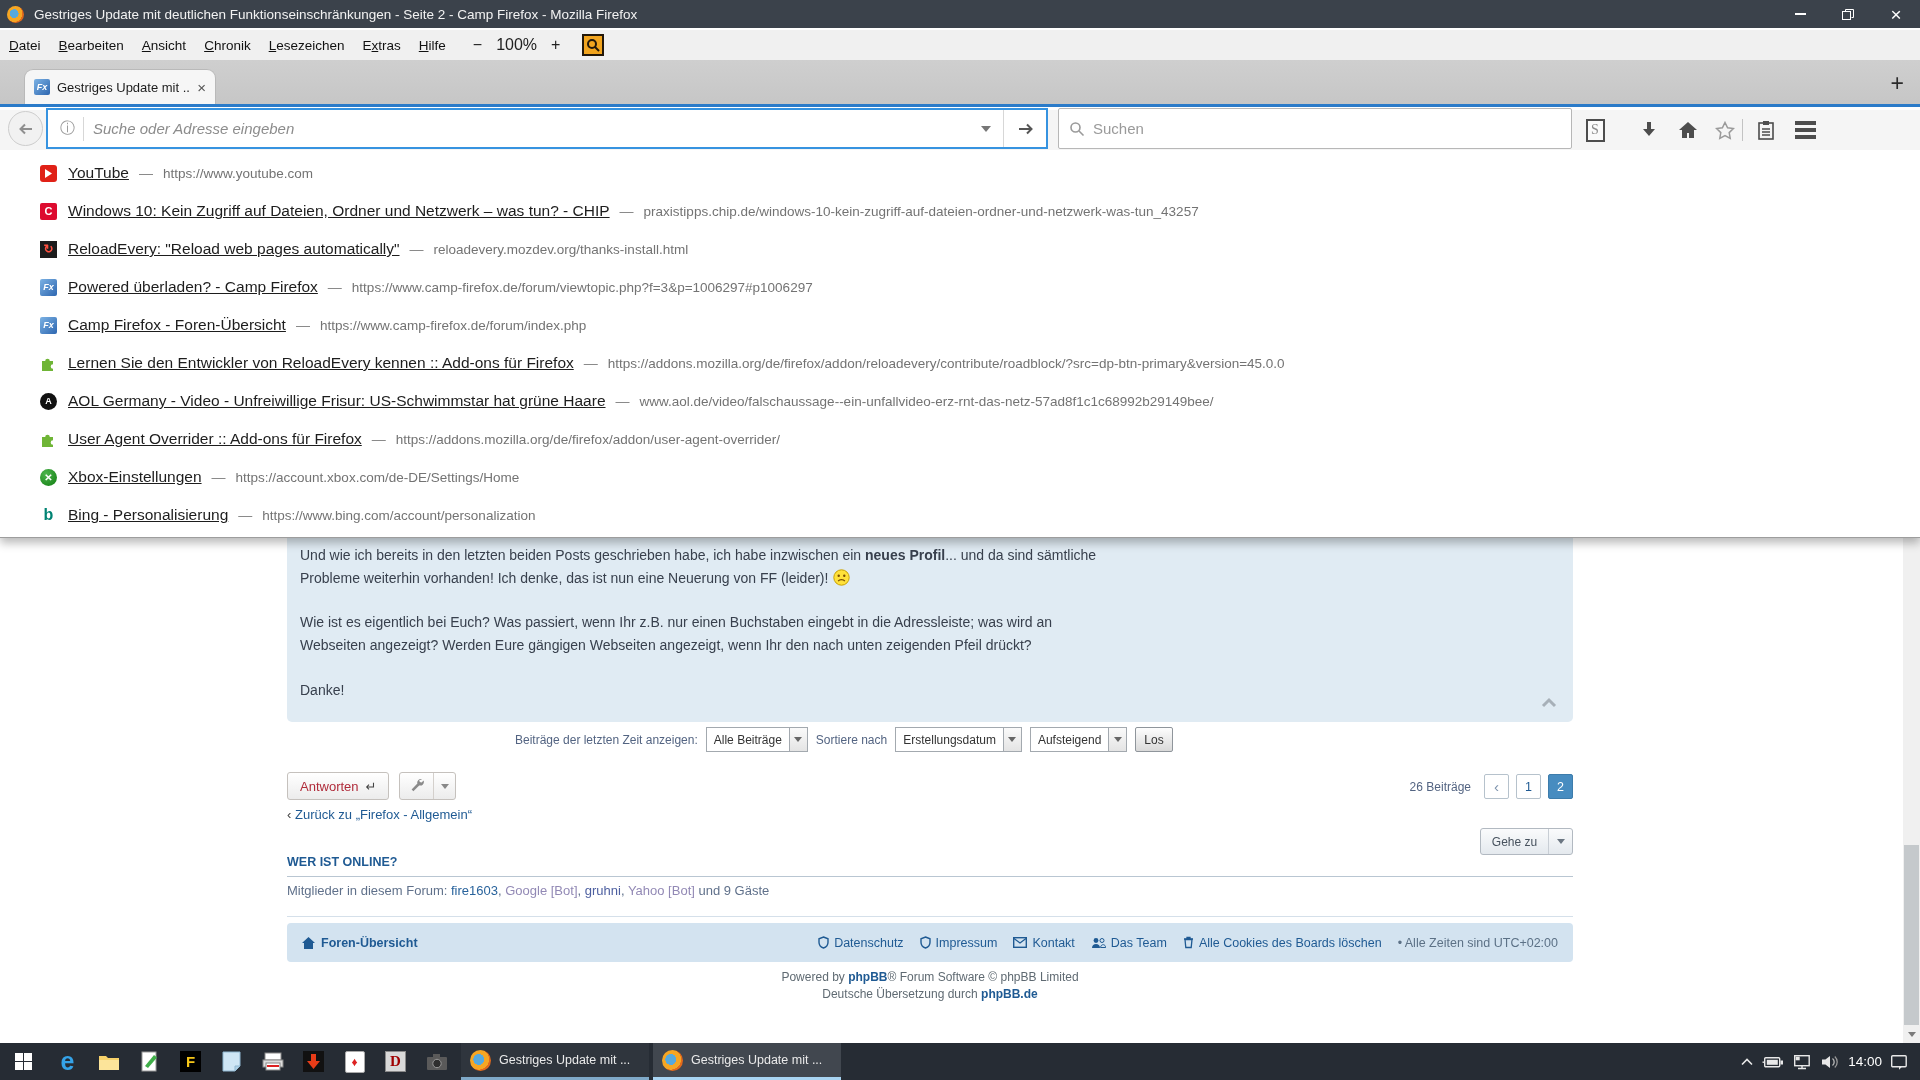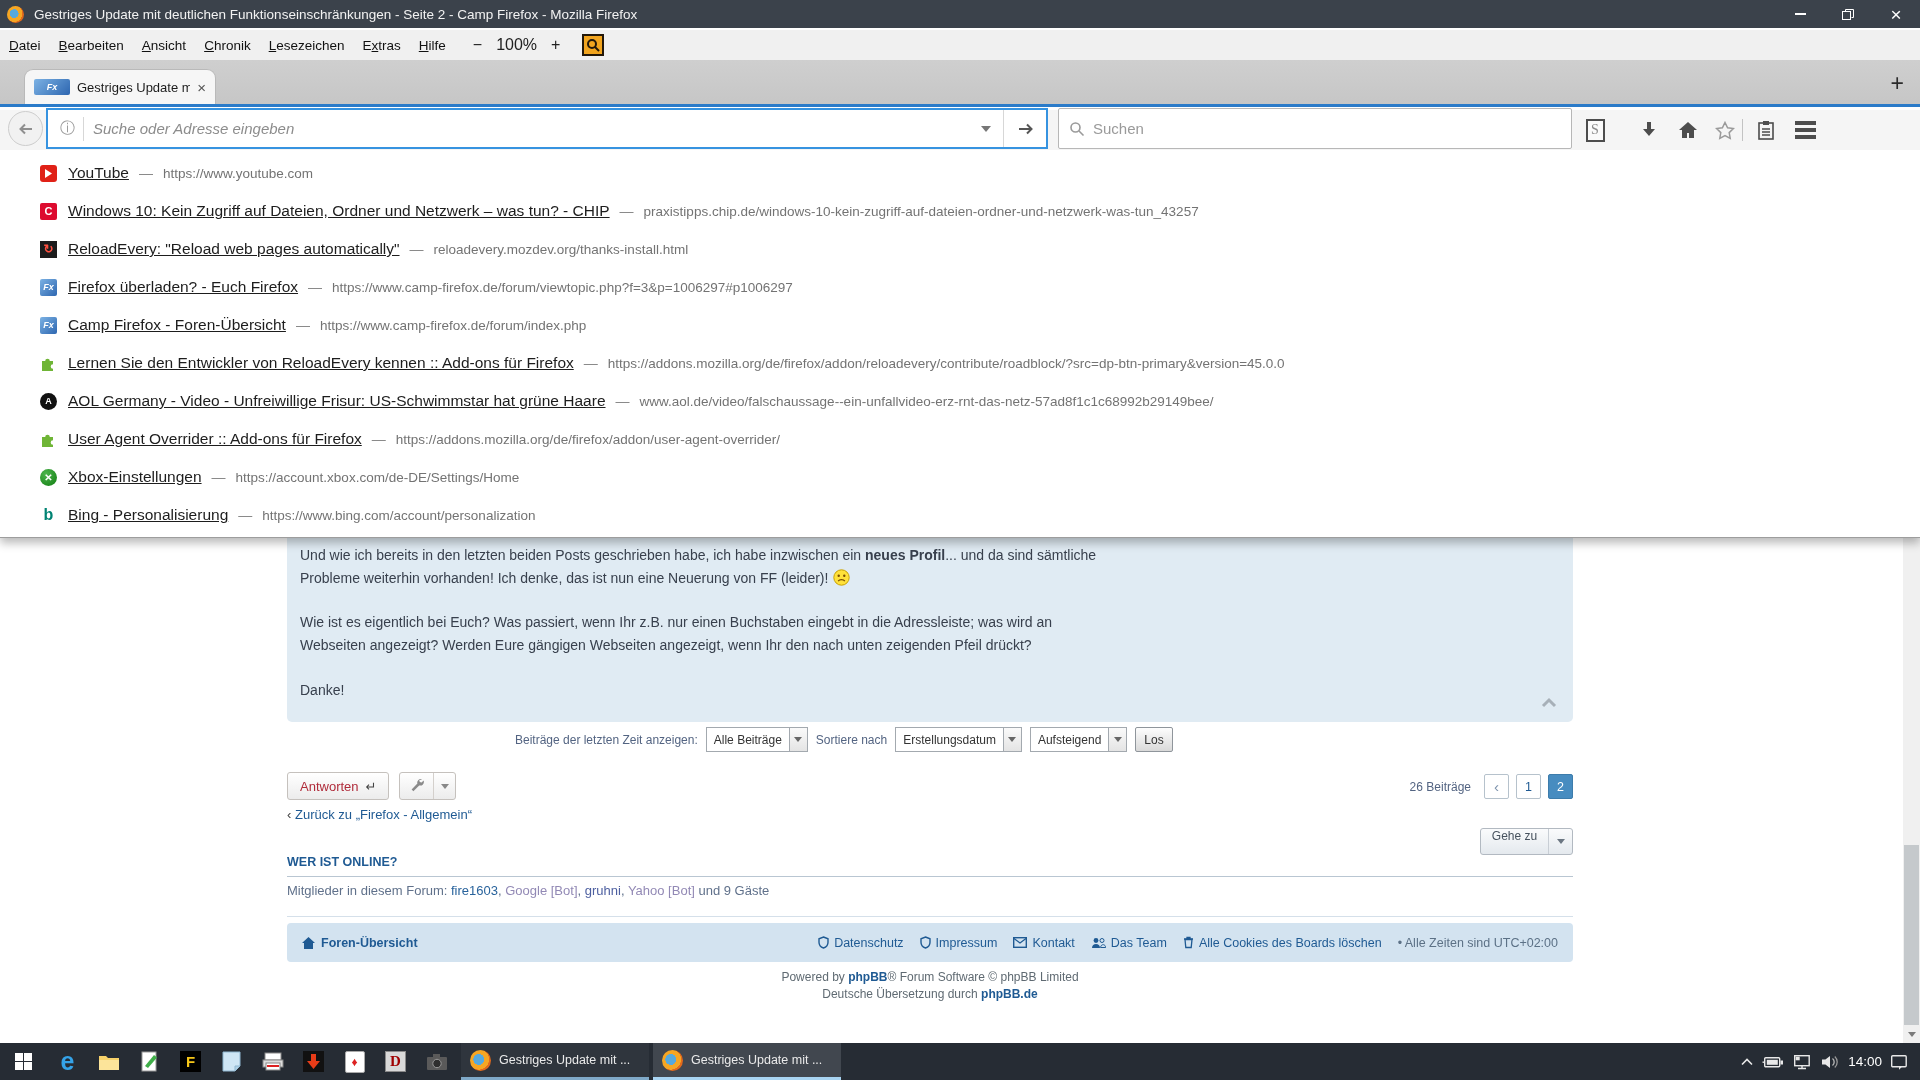--- a/index.html
+++ b/index.html
@@ -21,21 +21,21 @@
   .menu-key { text-decoration:underline; }
   .zoom-ctrl { display:flex; align-items:center; margin-left:14px; gap:10px; }
   .zoom-btn { font-size:16px; color:#222; padding:0 4px; }
   .zoom-level { font-size:16px; color:#222; }
   .addon-zoom-btn { width:22px; height:22px; margin-left:8px; background:#f2a51f; border:2px solid #23180a; display:flex; align-items:center; justify-content:center; }
   .addon-zoom-btn svg { display:block; }
 
   
   .tabbar { position:absolute; top:60px; left:0; right:0; height:47px; background:linear-gradient(#cfcfcf,#c6c6c6); border-bottom:3px solid #2b7bc9; z-index:88; }
   .tab { position:absolute; left:24px; top:9px; width:192px; height:35px; background:#f6f6f6; border-radius:9px 9px 0 0; border:1px solid #b9b9b9; border-bottom:none; display:flex; align-items:center; padding:0 9px; }
-  .fav-fx { width:36px; height:16px; flex:none; border-radius:2px; background:linear-gradient(135deg,#7cb2e4,#2d66b0); color:#fff; font-size:9px; font-style:italic; font-weight:bold; display:flex; align-items:center; justify-content:center; }
+  .fav-fx { width:16px; height:16px; flex:none; border-radius:2px; background:linear-gradient(135deg,#7cb2e4,#2d66b0); color:#fff; font-size:9px; font-style:italic; font-weight:bold; display:flex; align-items:center; justify-content:center; }
   .tab-label { flex:1; font-size:13px; color:#1c1c1c; margin:0 7px; white-space:nowrap; overflow:hidden; }
   .tab-close { font-size:15px; color:#555; }
   .newtab-btn { position:absolute; right:16px; top:10px; font-size:23px; font-weight:300; color:#2b2b2b; }
 
   
   .navbar { position:absolute; top:110px; left:0; right:0; height:40px; background:#f5f5f5; z-index:87; }
   .back-btn { position:absolute; left:8px; top:1px; width:35px; height:35px; border-radius:50%; border:1px solid #cdcdcd; background:#f1f1f1; display:flex; align-items:center; justify-content:center; }
   .urlbar { position:absolute; left:46px; top:-2px; width:1002px; height:41px; background:#fff; border:2px solid #3693e0; display:flex; align-items:center; }
   .info-icon { color:#9a9a9a; font-size:15px; margin:0 8px 0 12px; }
   .url-vsep { width:1px; height:24px; background:#d7d7d7; margin-right:9px; }
@@ -99,21 +99,21 @@
 
   .pagination { position:absolute; top:624px; left:1190px; width:383px; display:flex; align-items:center; justify-content:flex-end; gap:7px; }
   .pg-count { font-size:12px; color:#536482; margin-right:6px; }
   .pg-btn { width:25px; height:25px; border:1px solid #b6c2cc; border-radius:2px; background:#fff; display:flex; align-items:center; justify-content:center; font-size:12.5px; color:#1f5a93; }
   .pg-prev { color:#7d93ad; font-size:15px; }
   .pg-active { background:#478cc0; border-color:#3d7cab; color:#fff; }
 
   .back-row { position:absolute; left:287px; top:657px; font-size:13px; color:#444; }
   .back-row a { color:#1f5a93; text-decoration:none; }
 
-  .goto-btn { position:absolute; left:1480px; top:678px; width:93px; height:27px; border:1px solid #b2b9c1; border-radius:3px; background:linear-gradient(#fafbfc,#e4e9ee); display:flex; }
+  .goto-btn { position:absolute; left:1480px; top:678px; width:93px; height:27px; border:1px solid #b2b9c1; border-radius:3px; background:linear-gradient(#fafbfc,#e4e9ee); display:flex; align-items:center; }
   .goto-label { flex:1; text-align:center; font-size:12px; color:#47525e; }
   .goto-caret { width:24px; height:100%; border-left:1px solid #c8ced5; display:flex; align-items:center; justify-content:center; }
   .goto-caret::before { content:""; width:0; height:0; border-left:4px solid transparent; border-right:4px solid transparent; border-top:5px solid #6b7682; }
 
   .online-title { position:absolute; left:287px; top:705px; font-size:12.5px; font-weight:bold; color:#1f5a93; }
   .online-rule { position:absolute; left:287px; top:726px; width:1286px; border-top:1px solid #b9c6d2; }
   .online-text { position:absolute; left:287px; top:733px; font-size:13px; color:#60718b; }
   .u-member { color:#29639c; } .u-bot { color:#9289b5; } .u-member2 { color:#4d5fa0; }
 
   .sep-rule2 { position:absolute; left:287px; top:766px; width:1286px; border-top:1px solid #d5e0ea; }
@@ -456,21 +456,21 @@
       <span class="ab-url">praxistipps.chip.de/windows-10-kein-zugriff-auf-dateien-ordner-und-netzwerk-was-tun_43257</span>
   </div>
   <div class="ab-row">
     <span class="fv fv-reload"></span>
     <span class="ab-title">ReloadEvery: "Reload web pages automatically"</span>
       <span class="ab-sep">—</span>
       <span class="ab-url">reloadevery.mozdev.org/thanks-install.html</span>
   </div>
   <div class="ab-row">
     <span class="fv fv-fxsite"></span>
-    <span class="ab-title">Firefox überladen? - Euch Firefox</span>
+    <span class="ab-title">Powered überladen? - Camp Firefox</span>
       <span class="ab-sep">—</span>
       <span class="ab-url">https://www.camp-firefox.de/forum/viewtopic.php?f=3&amp;p=1006297#p1006297</span>
   </div>
   <div class="ab-row">
     <span class="fv fv-fxsite"></span>
     <span class="ab-title">Camp Firefox - Foren-Übersicht</span>
       <span class="ab-sep">—</span>
       <span class="ab-url">https://www.camp-firefox.de/forum/index.php</span>
   </div>
   <div class="ab-row">

